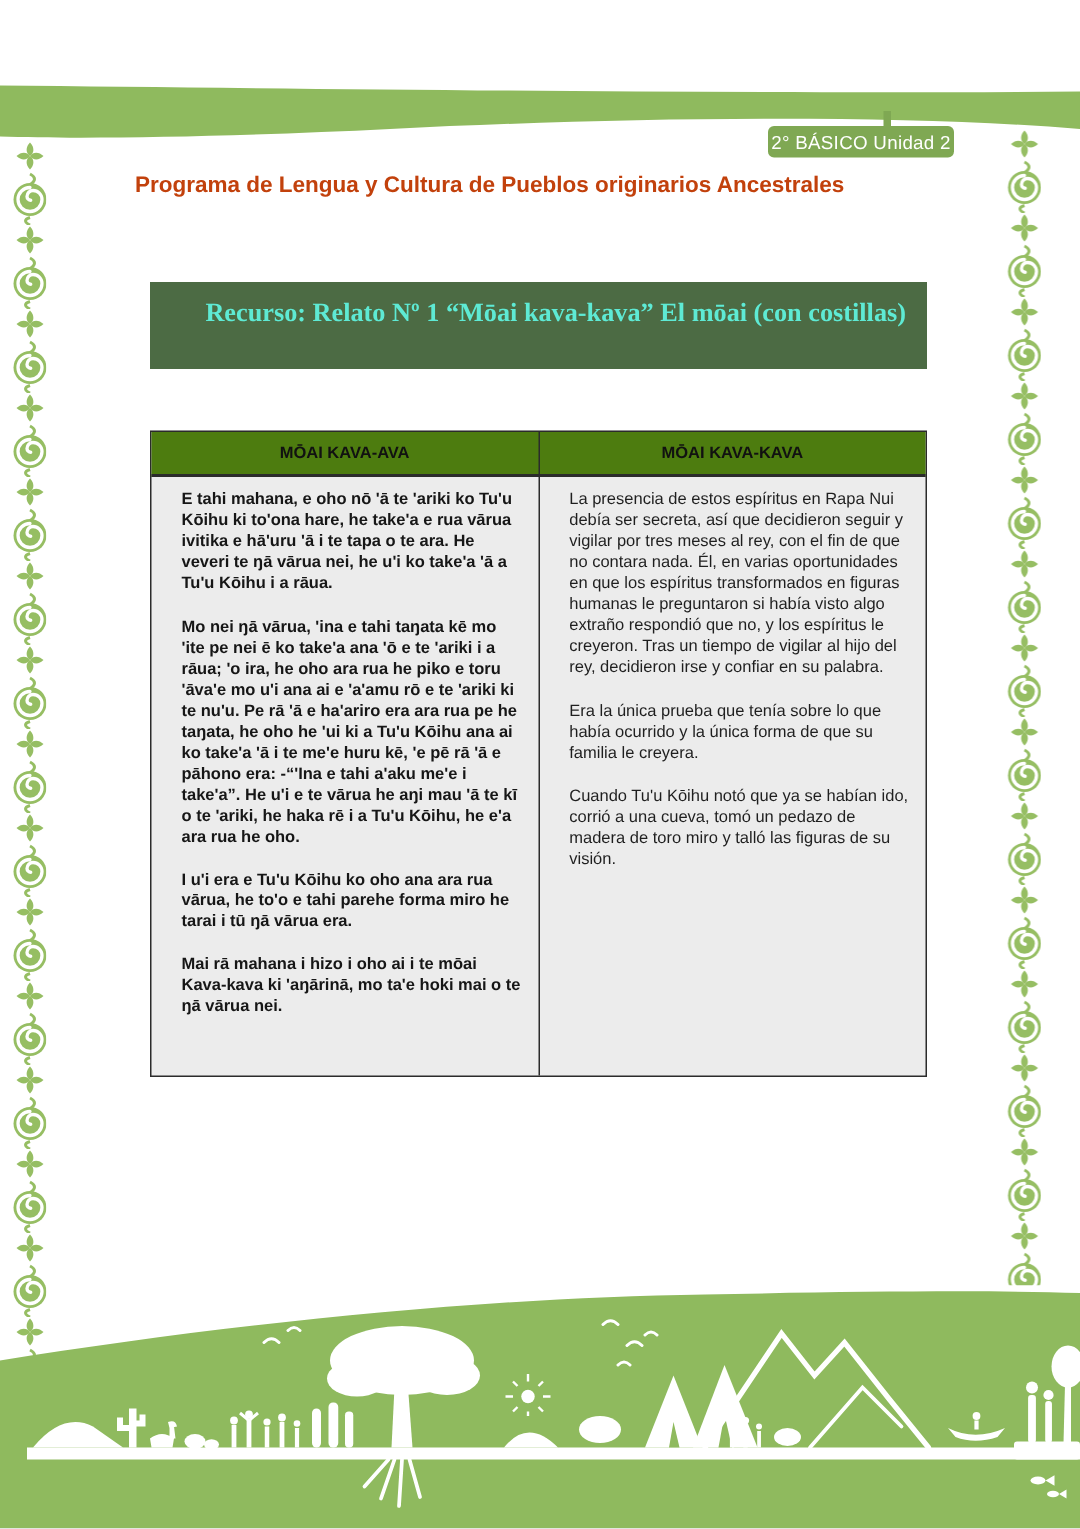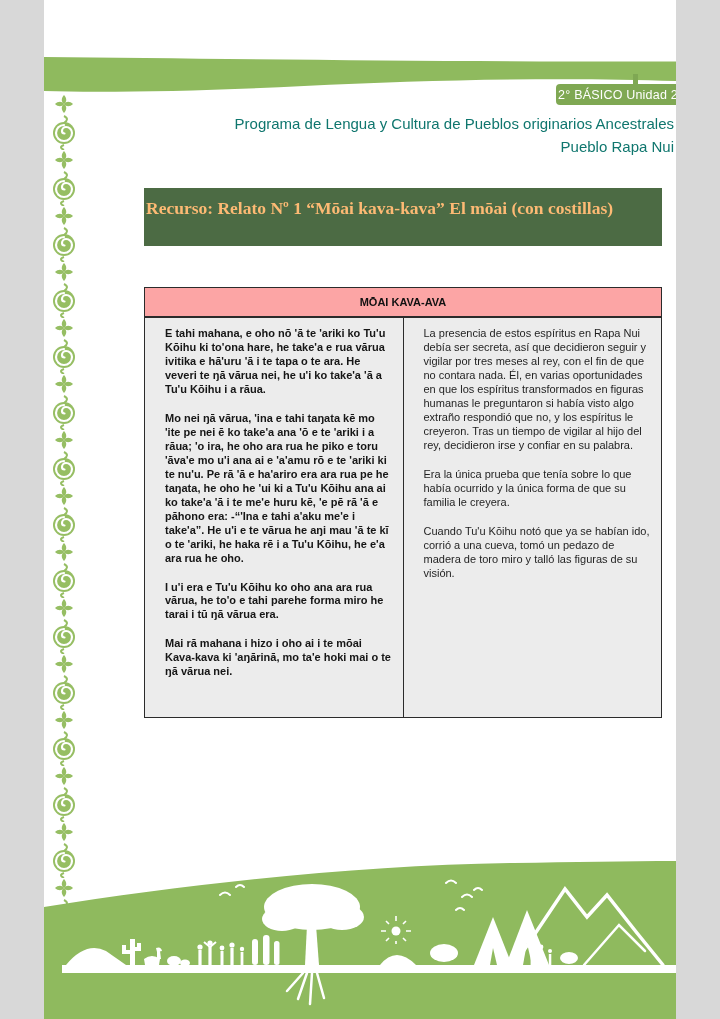--- a/index.html
+++ b/index.html
@@ -1,18 +1,18 @@
 <!DOCTYPE html>
 <html><head>
 <meta charset="utf-8">
 <style>
   html,body{margin:0;padding:0;background:#d8d8d8;}
   .page{
     position:relative;
-    width:632px;height:1019px;
+    width:720px;height:1019px;
     margin:0 auto;
     background:#ffffff;
     overflow:hidden;
     font-family:"Liberation Sans",sans-serif;
     color:#1a1a1a;
   }
   
   .top-wave{position:absolute;top:0;left:0;}
   
   .badge-stem{
@@ -25,38 +25,38 @@
     display:flex;align-items:center;justify-content:center;
     color:#ffffff;font-size:12.5px;letter-spacing:.2px;
   }
   
   .strip{position:absolute;}
   .strip-left{left:8px;top:94px;}
   .strip-right{left:671px;top:86px;}
   
   .program-title{
     position:absolute;left:90px;top:113px;width:540px;
-    text-align:right;font-weight:normal;font-size:15px;line-height:1.5;
-    color:#0f766e;
+    text-align:left;font-weight:bold;font-size:15px;line-height:1.5;
+    color:#c2410c;
   }
   .resource-banner{
     position:absolute;left:100px;top:188px;width:518px;height:58px;
     box-sizing:border-box;
-    background:#4c6b44;color:#fdba74;
+    background:#4c6b44;color:#5eead4;
     font-family:"Liberation Serif",serif;font-weight:bold;font-size:17.5px;
-    line-height:1.55;padding:7px 2px;
+    line-height:1.55;padding:7px 14px;text-align:right;
   }
   
   .doc-table{
     position:absolute;left:100px;top:287px;width:518px;
     box-sizing:border-box;
     border:1.5px solid #2b2b2b;
     background:#ececec;
   }
-  .thead{display:flex;background:#fca5a5;border-bottom:2px solid #2b2b2b;}
+  .thead{display:flex;background:#4d7c0f;border-bottom:2px solid #2b2b2b;}
   .th{
     flex:1;text-align:center;font-weight:bold;font-size:11px;
     padding:8px 4px;color:#111;
   }
   .th + .th{border-left:1.5px solid #2b2b2b;}
   .tbody{display:flex;align-items:stretch;min-height:399px;}
   .td{flex:1;box-sizing:border-box;padding:9px 10px 12px;}
   .td + .td{border-left:1.5px solid #2b2b2b;}
   .td p{
     margin:0 0 15px 10px;font-size:11px;line-height:1.27;color:#1f1f1f;
@@ -97,30 +97,30 @@
       </pattern>
     </defs>
     <rect width="23" height="812" fill="url(#koru)"></rect>
   </svg>
   <svg class="strip strip-right" width="23" height="771" viewBox="0 0 23 771">
     <rect width="23" height="771" fill="url(#koru)"></rect>
   </svg>
 
   <div class="program-title">
     <div>Programa de Lengua y Cultura de Pueblos originarios Ancestrales</div>
-    <div>Pueblo Rapa Nui</div>
   </div>
 
   <div class="resource-banner">
     <span>Recurso: Relato Nº 1 “Mōai kava-kava” El mōai (con costillas)</span>
   </div>
 
   <div class="doc-table">
     <div class="thead">
       <div class="th">MŌAI KAVA-AVA</div>
+      <div class="th">MŌAI KAVA-KAVA</div>
     </div>
     <div class="tbody">
       <div class="td td-rapanui">
         <p>E tahi mahana, e oho nō 'ā te 'ariki ko Tu'u Kōihu ki to'ona hare, he take'a e rua vārua ivitika e hā'uru 'ā i te tapa o te ara. He veveri te ŋā vārua nei, he u'i ko take'a 'ā a Tu'u Kōihu i a rāua.</p>
         <p>Mo nei ŋā vārua, 'ina e tahi taŋata kē mo 'ite pe nei ē ko take'a ana 'ō e te 'ariki i a rāua; 'o ira, he oho ara rua he piko e toru 'āva'e mo u'i ana ai e 'a'amu rō e te 'ariki ki te nu'u. Pe rā 'ā e ha'ariro era ara rua pe he taŋata, he oho he 'ui ki a Tu'u Kōihu ana ai ko take'a 'ā i te me'e huru kē, 'e pē rā 'ā e pāhono era: -“'Ina e tahi a'aku me'e i take'a”. He u'i e te vārua he aŋi mau 'ā te kī o te 'ariki, he haka rē i a Tu'u Kōihu, he e'a ara rua he oho.</p>
         <p>I u'i era e Tu'u Kōihu ko oho ana ara rua vārua, he to'o e tahi parehe forma miro he tarai i tū ŋā vārua era.</p>
         <p>Mai rā mahana i hizo i oho ai i te mōai Kava-kava ki 'aŋārinā, mo ta'e hoki mai o te ŋā vārua nei.</p>
       </div>
       <div class="td td-spanish">
         <p>La presencia de estos espíritus en Rapa Nui debía ser secreta, así que decidieron seguir y vigilar por tres meses al rey, con el fin de que no contara nada. Él, en varias oportunidades en que los espíritus transformados en figuras humanas le preguntaron si había visto algo extraño respondió que no, y los espíritus le creyeron. Tras un tiempo de vigilar al hijo del rey, decidieron irse y confiar en su palabra.</p>

